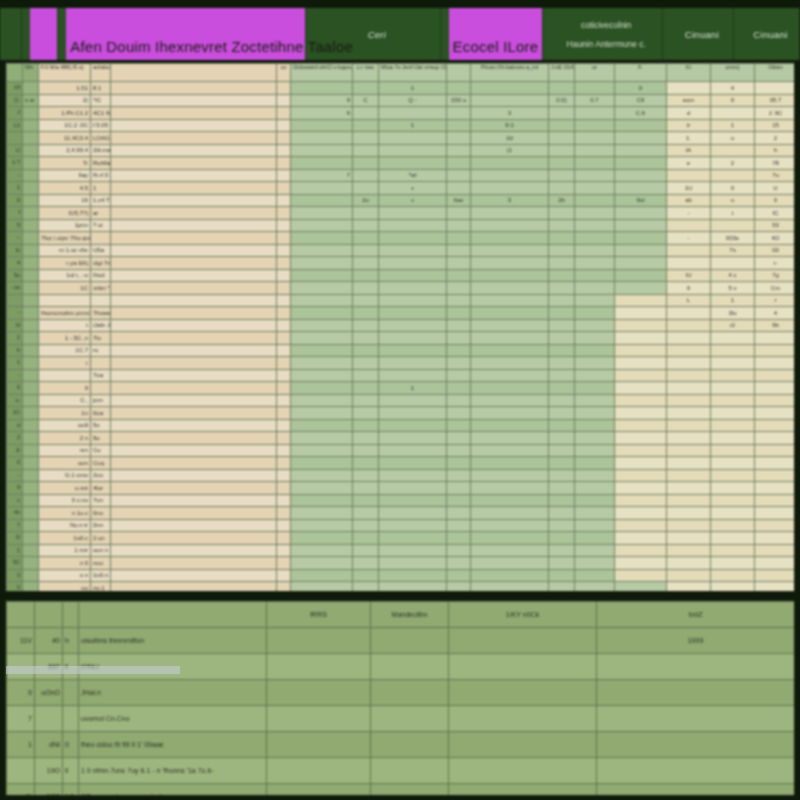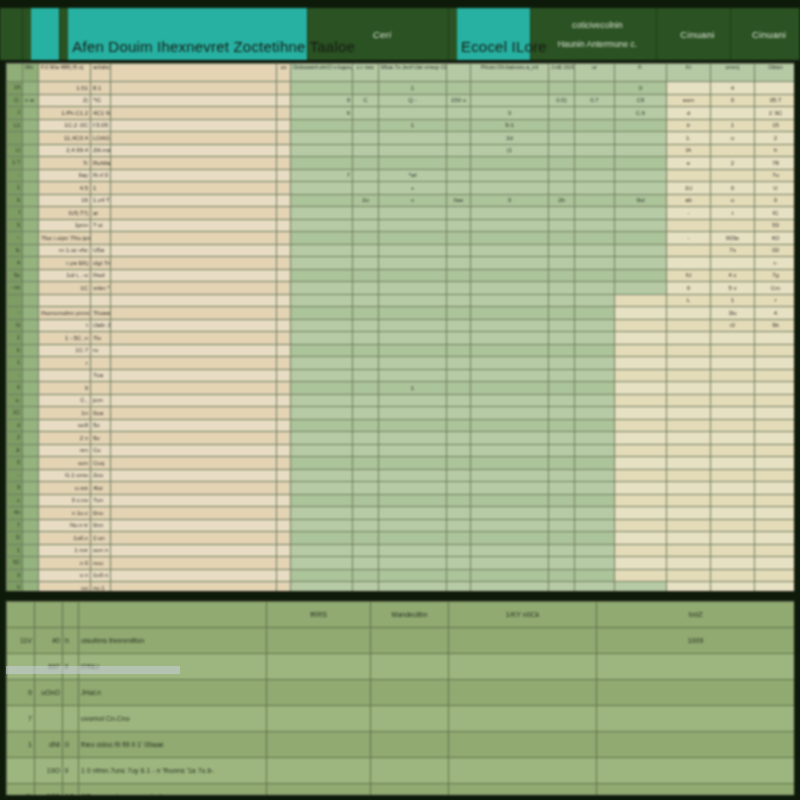--- a/index.html
+++ b/index.html
@@ -25,39 +25,39 @@
     display:flex;align-items:stretch;
   }
   .bnr-cell{
     position:relative;
     display:flex;align-items:flex-end;
     box-sizing:border-box;
     border-right:1px solid #17390f;
     margin-left:8px;
   }
   .bnr-white{
-    background:#14b8a6;
+    background:#d946ef;
   }
   .bnr-white .bnr-txt{
     color:#10150c;font-size:15px;letter-spacing:.2px;
     padding:0 4px 5px 4px;white-space:nowrap;
   }
   .bnr-green .bnr-txt{
     color:#e7efe2;font-size:9.5px;letter-spacing:.3px;
     width:100%;text-align:center;padding-bottom:0;
   }
   .bnr-green{ align-items:center;justify-content:center; }
   .bnr-stack{ display:flex;flex-direction:column;gap:9px;width:100%;text-align:center; }
   .bnr-stack span{ color:#dfe9d9;font-size:8.5px; }
 
   .b0{ left:0;width:16px; }
   .b1{ width:32px; }
   .b2{ width:240px; }
   .b3{ width:144px;font-style:italic; }
-  .b4{ width:74px;text-align:right; }
+  .b4{ width:94px;text-align:right; }
   .b5{ width:128px; }
   .b6{ width:72px; }
   .b7{ width:66px; }
 
   
   table.grid{
     border-collapse:collapse;
     table-layout:fixed;
     width:100%;
     font-size:6px;

